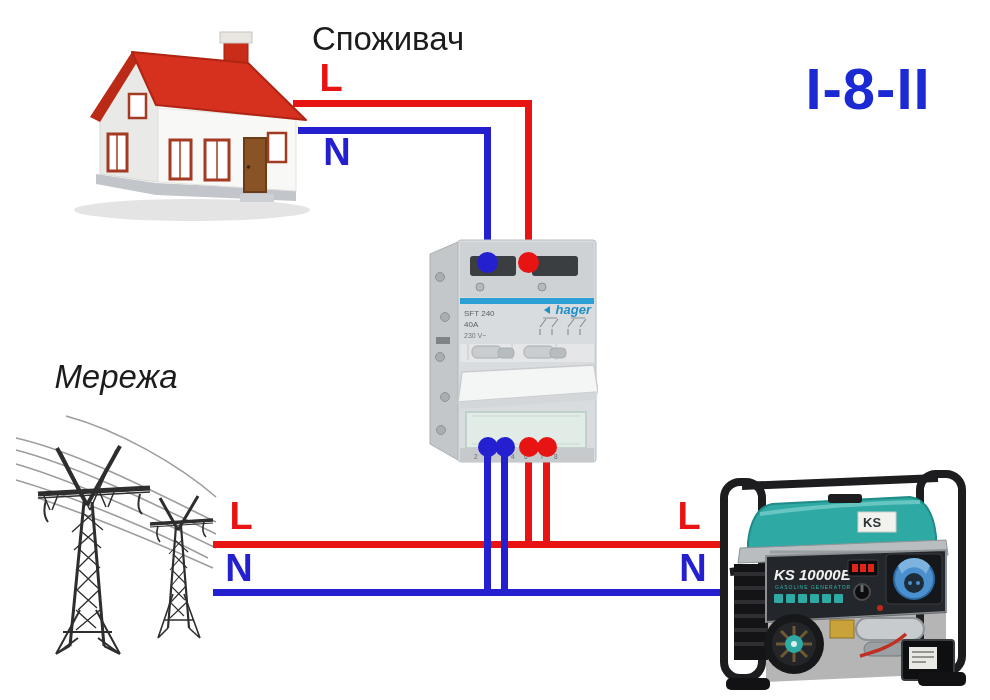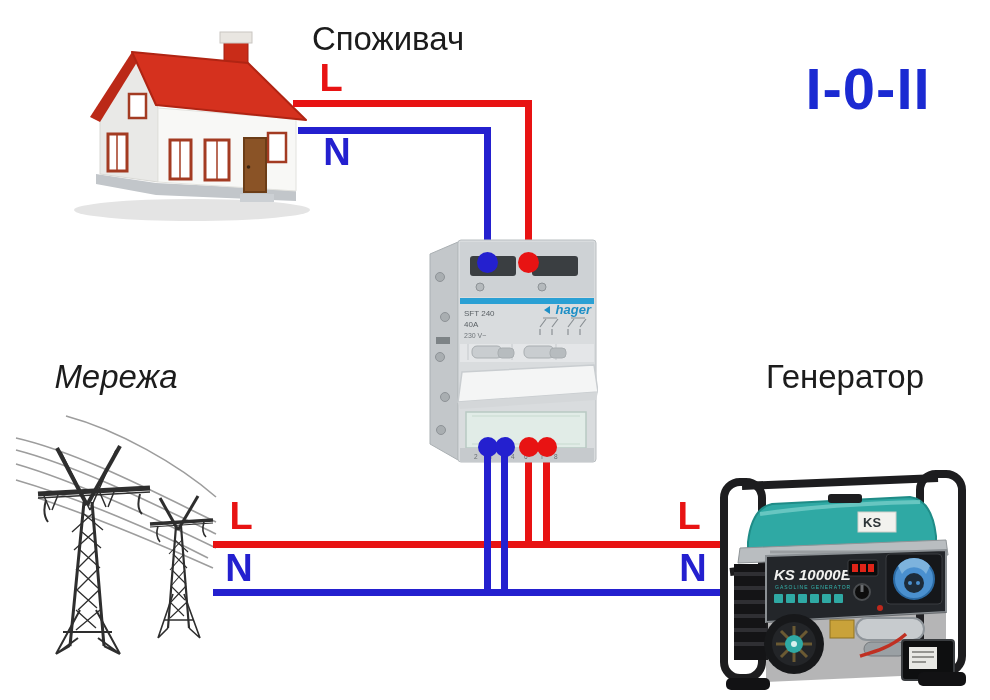--- a/index.html
+++ b/index.html
@@ -58,25 +58,24 @@
     <rect x="192" y="120" width="22" height="54" fill="#8a5326" stroke="#6b3d17" stroke-width="2"></rect>
     <circle cx="196.5" cy="149" r="1.8" fill="#3c2510"></circle>
     <rect x="188" y="176" width="34" height="8" fill="#ccd0d4"></rect>
   </svg>
 
   <div class="abs caption" style="left:288px;top:20px;width:200px;">Споживач</div>
 
   <div class="abs marker marker-live" style="left:314px;top:59px;">L</div>
   <div class="abs marker marker-neutral" style="left:320px;top:133px;">N</div>
 
-  <div class="abs mode" style="left:770px;top:60px;width:196px;">I-0-II</div>
+  <div class="abs mode" style="left:770px;top:60px;width:196px;">I-8-II</div>
 
   <div class="abs caption" style="left:28px;top:358px;width:176px;font-style:italic;">Мережа</div>
 
-  <div class="abs caption" style="left:742px;top:358px;width:206px;">Генератор</div>
 
   <svg class="abs z1" style="left:8px;top:402px;" width="210" height="266" viewBox="0 0 210 266">
     <g stroke="#9d9d9d" stroke-width="1.6" fill="none">
       <path d="M58,14 C 110,28 170,62 208,95"></path>
       <path d="M8,36 C 70,50 150,92 208,120"></path>
       <path d="M8,48 C 70,64 150,104 208,132"></path>
       <path d="M8,62 C 70,80 150,118 208,146"></path>
       <path d="M8,78 C 70,96 150,130 200,156"></path>
       <path d="M30,96 C 90,116 160,146 205,166"></path>
     </g>

